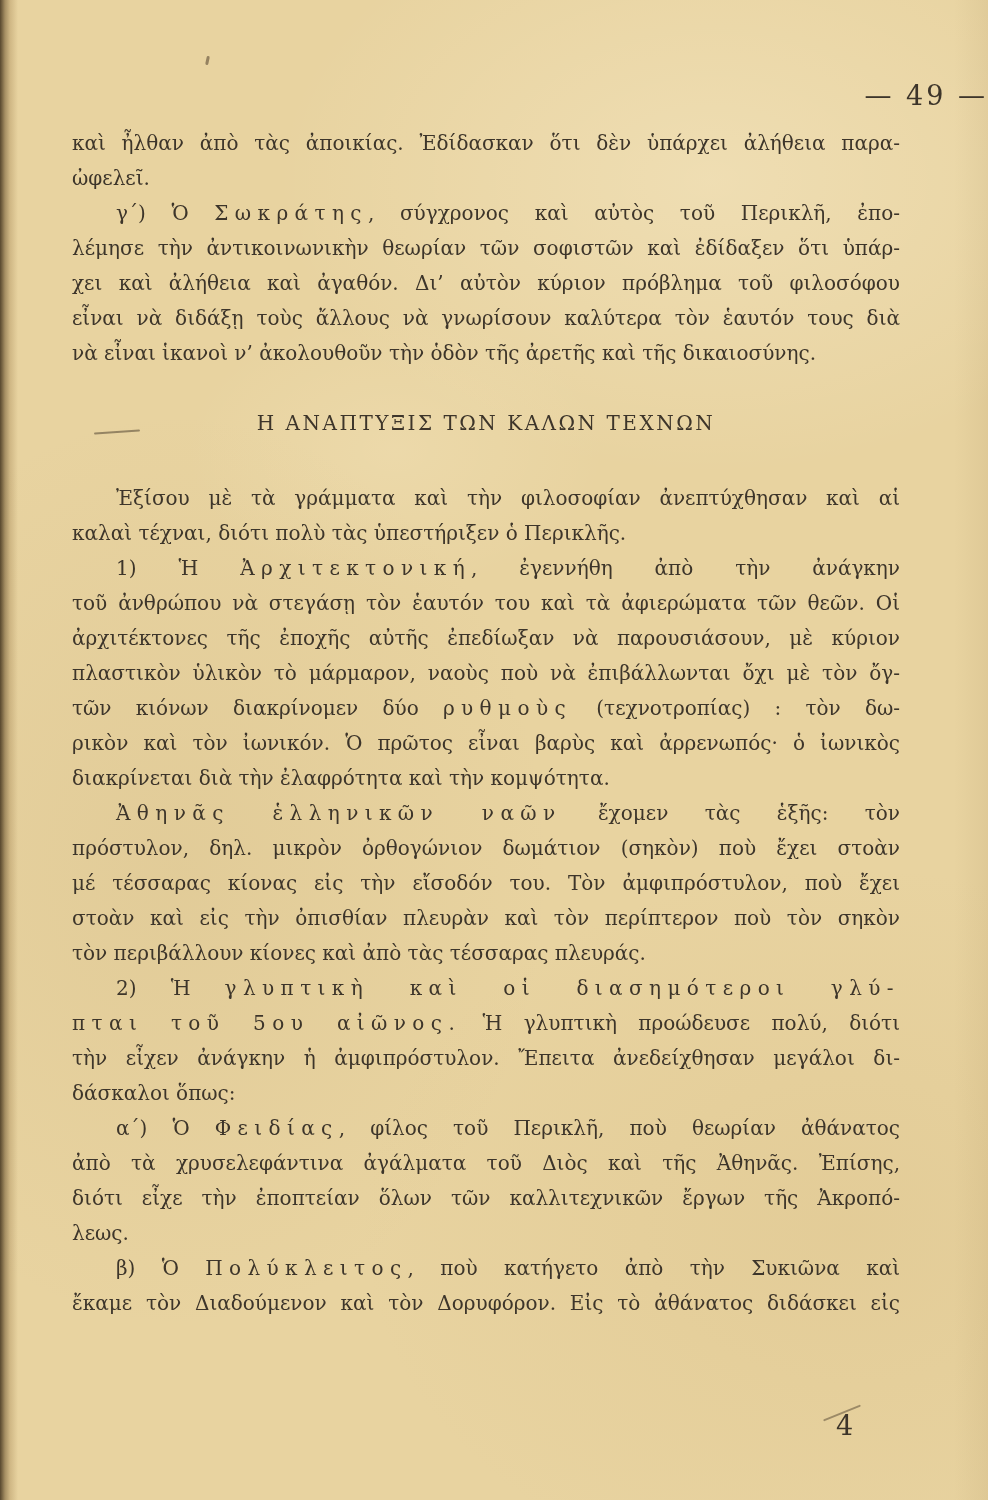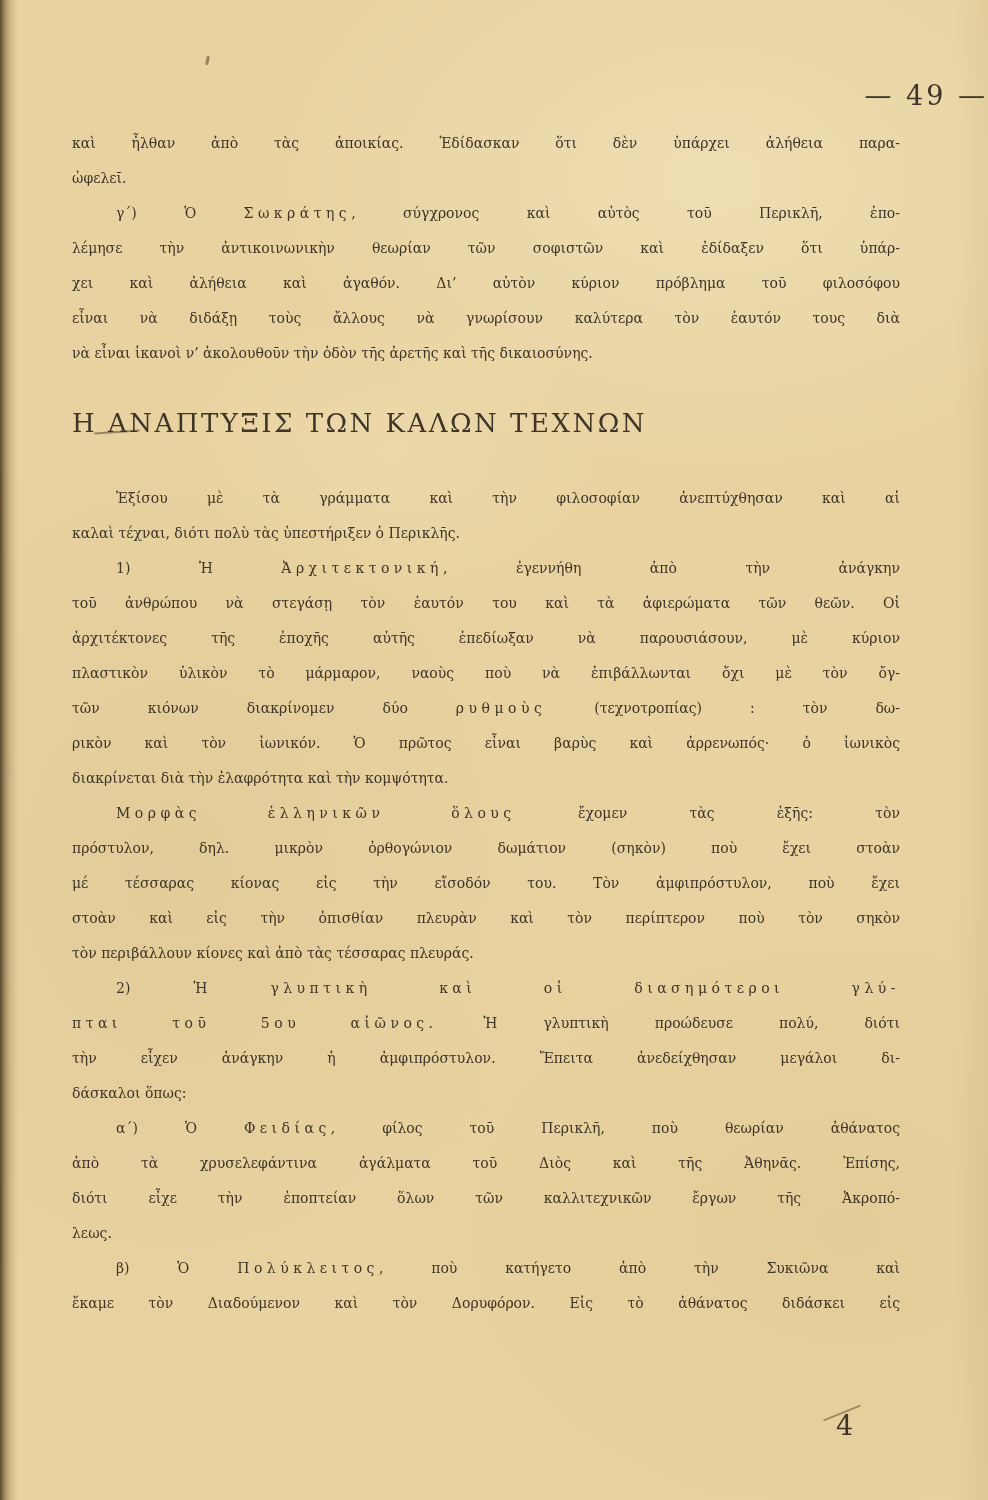--- a/index.html
+++ b/index.html
@@ -28,32 +28,32 @@
   .pageno {
     position: absolute; top: 80px; left: 0; right: 0;
     text-align: right;
     font-size: 27px; letter-spacing: 3px;
   }
   .textcol {
     position: absolute; left: 72px; top: 126px; width: 828px;
   }
   .line {
     height: 35px; line-height: 35px;
-    font-size: 14px;
+    font-size: 20px;
     text-align: justify; text-align-last: justify;
     overflow: visible;
   }
   .line.end { text-align-last: left; }
   .line.indent { padding-left: 44px; }
   .sp { letter-spacing: 0.32em; }
   .heading {
     margin: 30px 0 36px 0;
     height: 44px; line-height: 44px;
-    text-align: left;
-    font-size: 26px; letter-spacing: 2.5px;
+    text-align: center;
+    font-size: 20px; letter-spacing: 2.5px;
     font-weight: normal;
   }
   .signature {
     position: absolute; left: 836px; top: 1410px;
     font-size: 27px;
   }
   .artifact { position: absolute; pointer-events: none; }
   .artifact-slash {
     left: 822px; top: 1412px; width: 40px; height: 2px;
     background: rgba(66,54,38,0.45);
@@ -90,21 +90,21 @@
       <div>
         <div class="line indent"><span>Ἐξίσου μὲ τὰ γράμματα καὶ τὴν φιλοσοφίαν ἀνεπτύχθησαν καὶ αἱ</span></div>
         <div class="line end"><span>καλαὶ τέχναι, διότι πολὺ τὰς ὑπεστήριξεν ὁ Περικλῆς.</span></div>
         <div class="line indent"><span>1) Ἡ </span><span class="sp">Ἀρχιτεκτονική</span><span>, ἐγεννήθη ἀπὸ τὴν ἀνάγκην</span></div>
         <div class="line"><span>τοῦ ἀνθρώπου νὰ στεγάσῃ τὸν ἑαυτόν του καὶ τὰ ἀφιερώματα τῶν θεῶν. Οἱ</span></div>
         <div class="line"><span>ἀρχιτέκτονες τῆς ἐποχῆς αὐτῆς ἐπεδίωξαν νὰ παρουσιάσουν, μὲ κύριον</span></div>
         <div class="line"><span>πλαστικὸν ὑλικὸν τὸ μάρμαρον, ναοὺς ποὺ νὰ ἐπιβάλλωνται ὄχι μὲ τὸν ὄγ-</span></div>
         <div class="line"><span>τῶν κιόνων διακρίνομεν δύο </span><span class="sp">ρυθμοὺς</span><span> (τεχνοτροπίας) : τὸν δω-</span></div>
         <div class="line"><span>ρικὸν καὶ τὸν ἰωνικόν. Ὁ πρῶτος εἶναι βαρὺς καὶ ἀρρενωπός· ὁ ἰωνικὸς</span></div>
         <div class="line end"><span>διακρίνεται διὰ τὴν ἐλαφρότητα καὶ τὴν κομψότητα.</span></div>
-        <div class="line indent"><span class="sp">Μορφὰς ἑλληνικῶν ὅλους</span><span> ἔχομεν τὰς ἑξῆς: τὸν</span></div>
+        <div class="line indent"><span class="sp">Ἀθηνᾶς ἑλληνικῶν ναῶν</span><span> ἔχομεν τὰς ἑξῆς: τὸν</span></div>
         <div class="line"><span>πρόστυλον, δηλ. μικρὸν ὀρθογώνιον δωμάτιον (σηκὸν) ποὺ ἔχει στοὰν</span></div>
         <div class="line"><span>μέ τέσσαρας κίονας εἰς τὴν εἴσοδόν του. Τὸν ἀμφιπρόστυλον, ποὺ ἔχει</span></div>
         <div class="line"><span>στοὰν καὶ εἰς τὴν ὀπισθίαν πλευρὰν καὶ τὸν περίπτερον ποὺ τὸν σηκὸν</span></div>
         <div class="line end"><span>τὸν περιβάλλουν κίονες καὶ ἀπὸ τὰς τέσσαρας πλευράς.</span></div>
         <div class="line indent"><span>2) Ἡ </span><span class="sp">γλυπτικὴ καὶ οἱ διασημότεροι γλύ-</span></div>
         <div class="line"><span class="sp">πται τοῦ 5ου αἰῶνος.</span><span> Ἡ γλυπτικὴ προώδευσε πολύ, διότι</span></div>
         <div class="line"><span>τὴν εἶχεν ἀνάγκην ἡ ἀμφιπρόστυλον. Ἔπειτα ἀνεδείχθησαν μεγάλοι δι-</span></div>
         <div class="line end"><span>δάσκαλοι ὅπως:</span></div>
         <div class="line indent"><span>α΄) Ὁ </span><span class="sp">Φειδίας</span><span>, φίλος τοῦ Περικλῆ, ποὺ θεωρίαν ἀθάνατος</span></div>
         <div class="line"><span>ἀπὸ τὰ χρυσελεφάντινα ἀγάλματα τοῦ Διὸς καὶ τῆς Ἀθηνᾶς. Ἐπίσης,</span></div>

